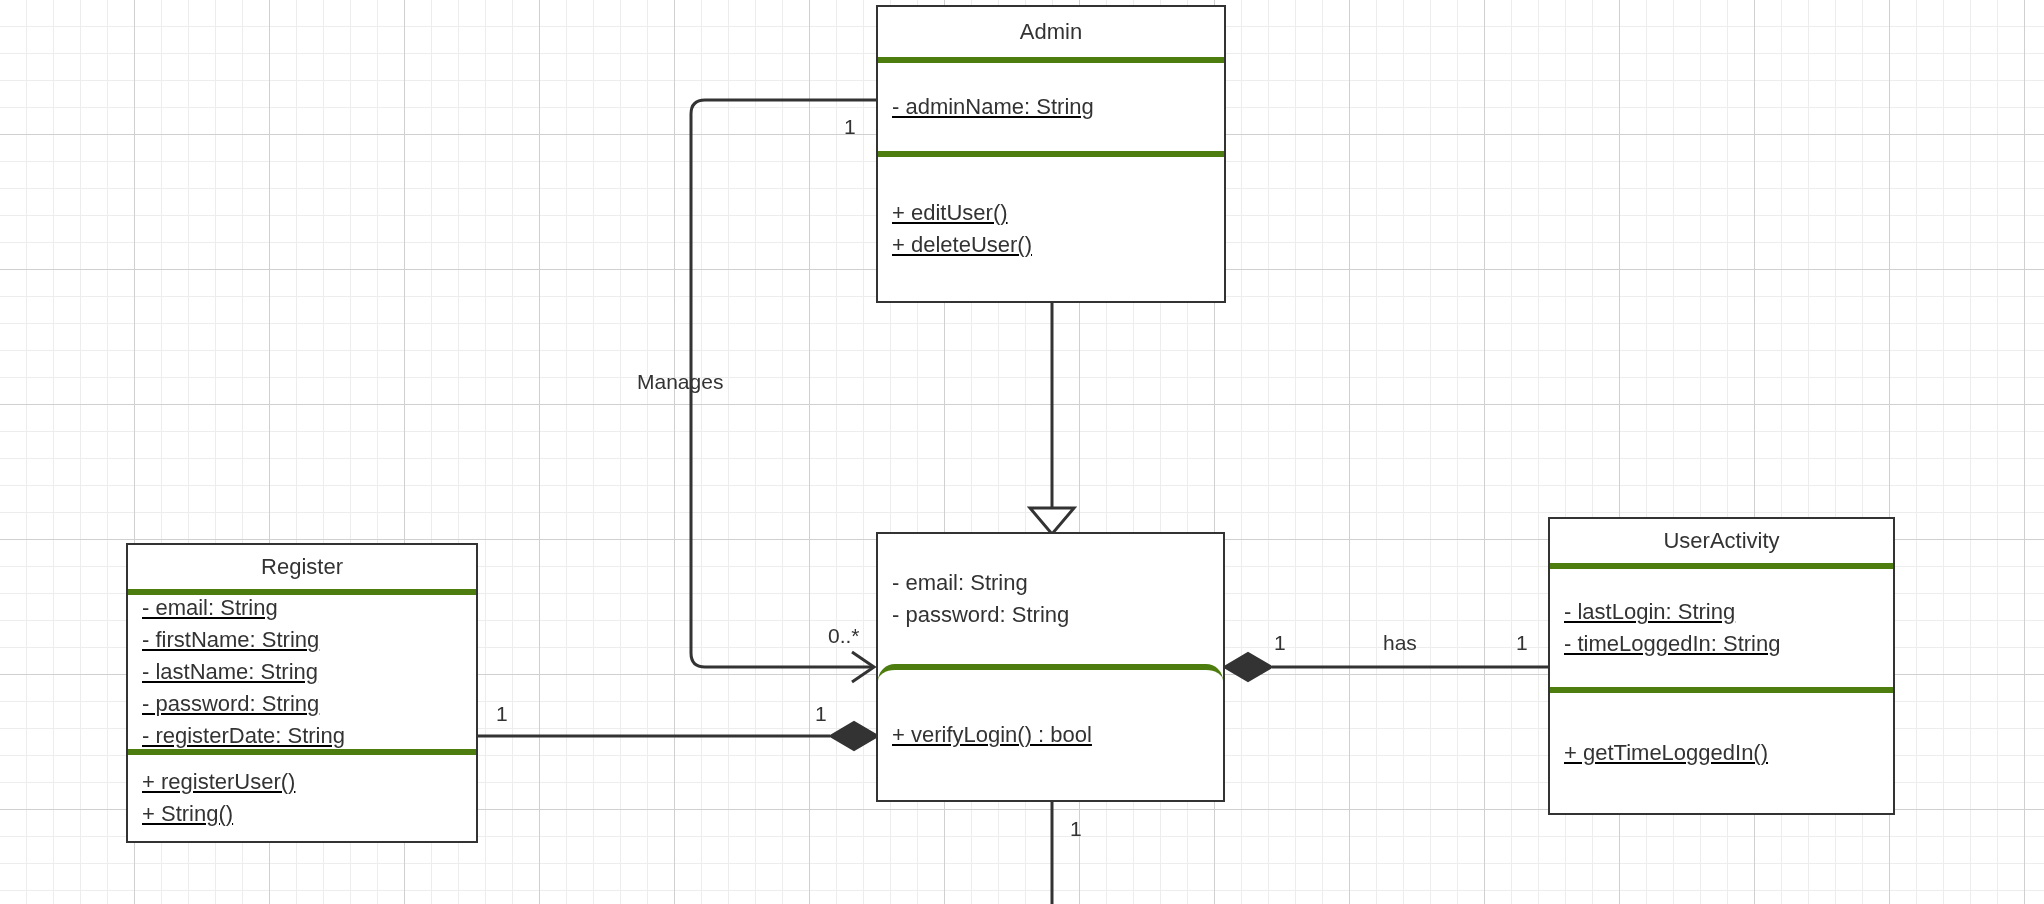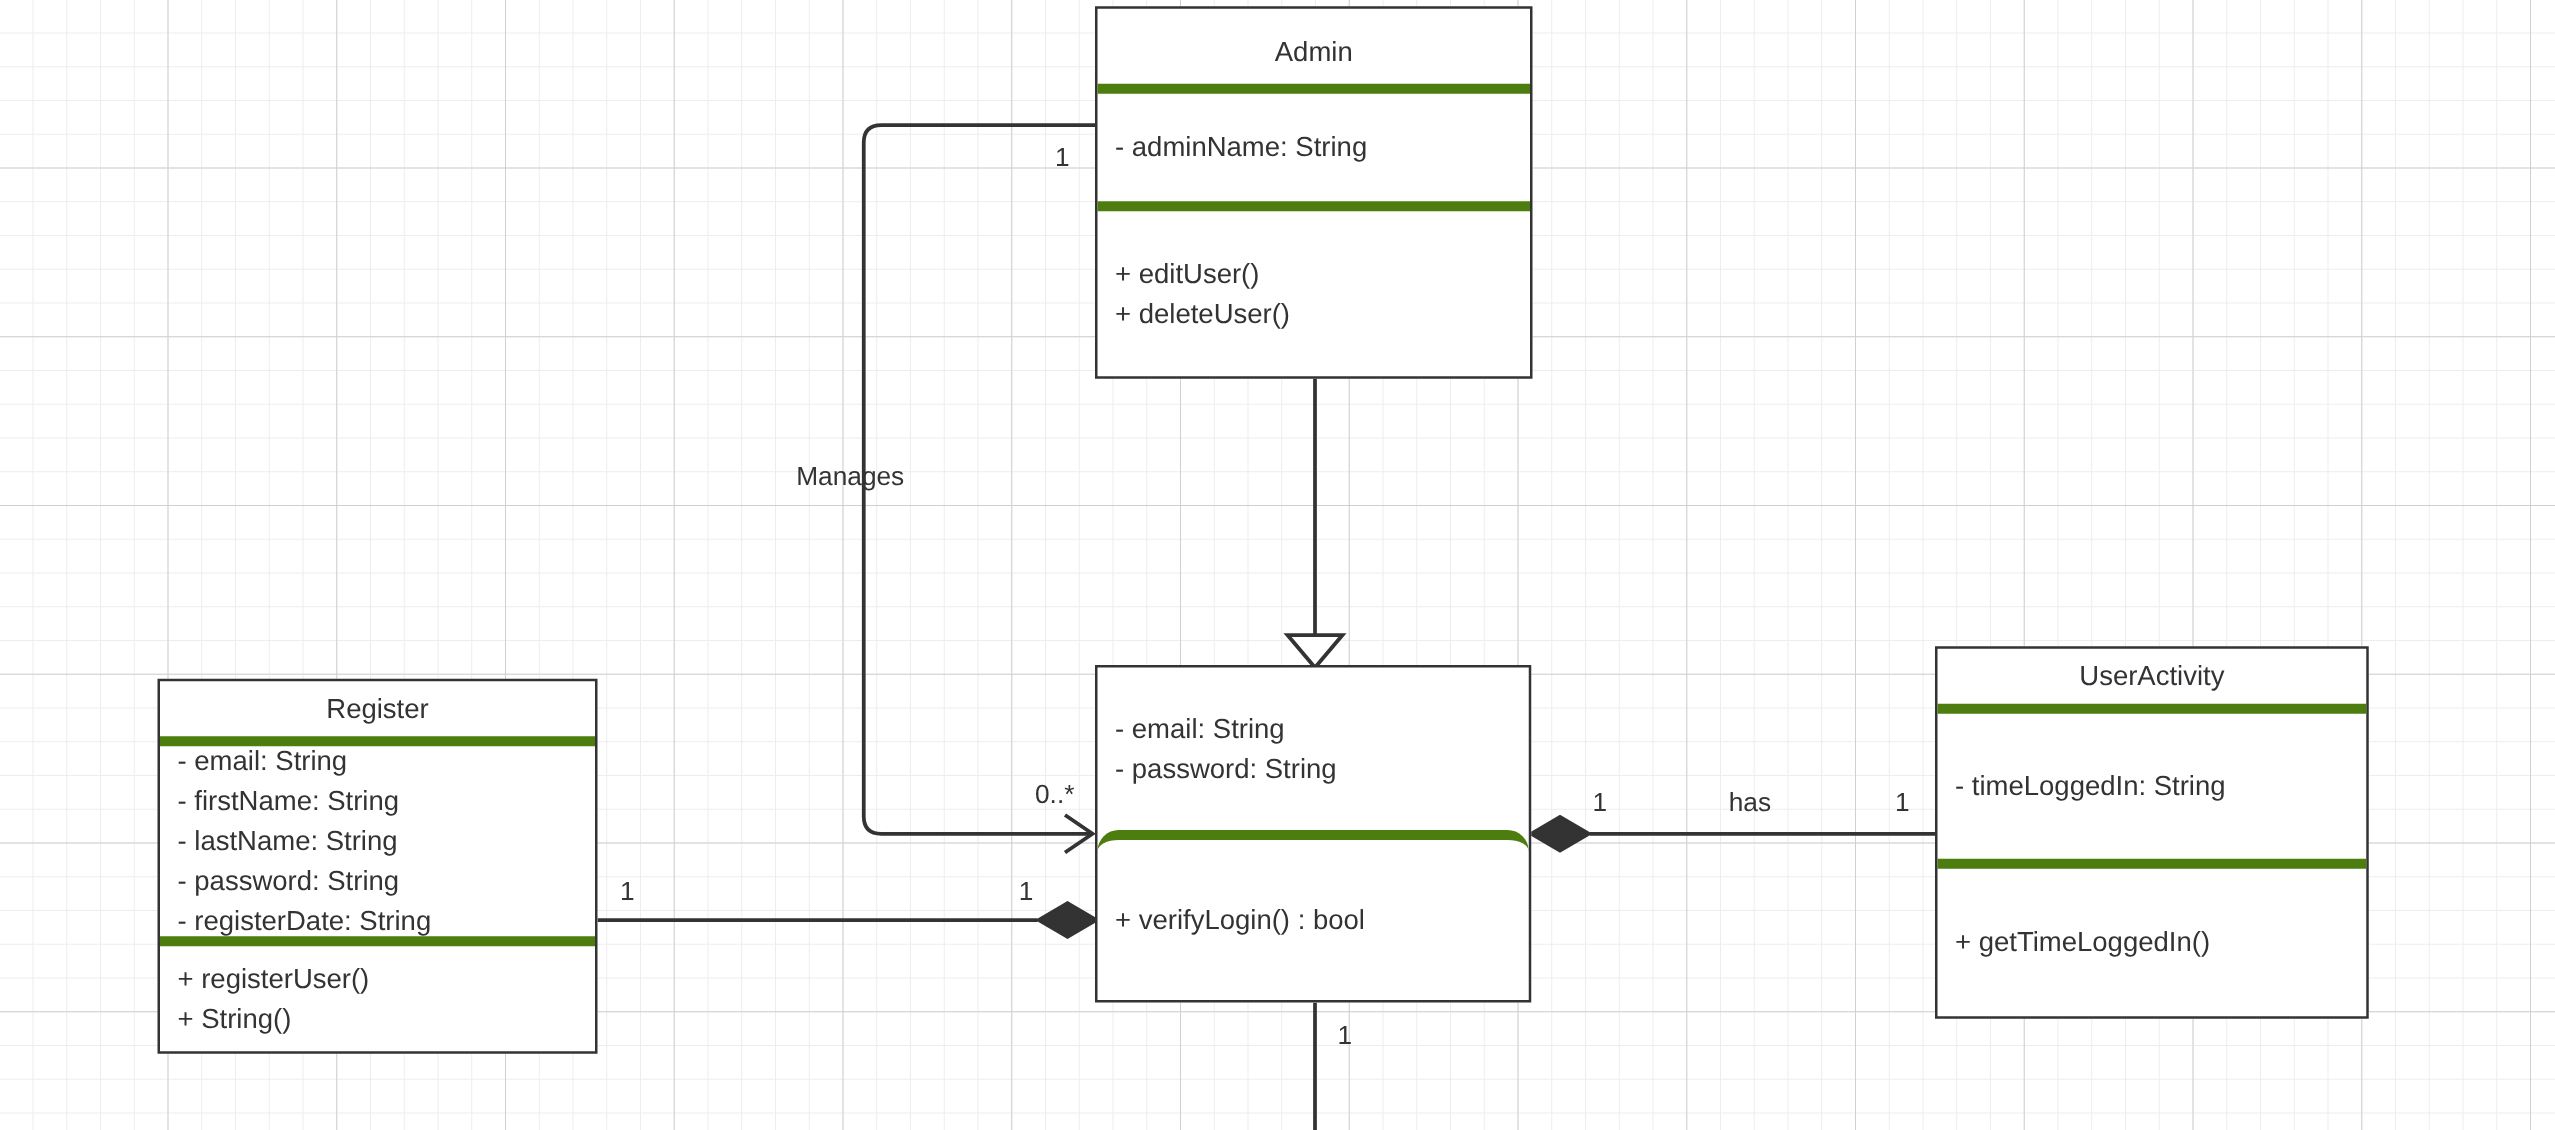--- a/index.html
+++ b/index.html
@@ -38,21 +38,22 @@
     flex-direction: column;
   }
   .uml-compartment {
     box-sizing: border-box;
     position: relative;
     display: flex;
     flex-direction: column;
     justify-content: center;
   }
   .uml-compartment + .uml-compartment {
-    border-top: 8px solid #4d7c0f;
+    border-top: 6px solid #4d7c0f;
+    text-decoration: underline;
   }
   .uml-name {
     text-align: center;
     font-size: 22px;
     color: #333333;
     line-height: 1.25;
   }
   .uml-members {
     padding-left: 14px;
   }
@@ -142,21 +143,21 @@
 
   <span class="edge-label" style="left:1274px; top:632px;">1</span>
 
   <span class="edge-label" style="left:1383px; top:632px;">has</span>
 
   <span class="edge-label" style="left:1516px; top:632px;">1</span>
 
   <span class="edge-label" style="left:1070px; top:818px;">1</span>
 
   <div class="uml-class" style="left:876px; top:5px; width:350px; height:298px;">
-    <div class="uml-compartment" style="height:50px;margin-top:10px;">
+    <div class="uml-compartment" style="height:50px;">
       <div class="uml-name">Admin</div>
     </div>
     <div class="uml-compartment uml-members" style="height:94px;">
       <div class="uml-member">- adminName: String</div>
     </div>
     <div class="uml-compartment uml-members" style="flex:1 1 auto;">
       <div class="uml-member">+ editUser()</div>
       <div class="uml-member">+ deleteUser()</div>
     </div>
   </div>
@@ -186,20 +187,21 @@
     <div class="uml-compartment uml-members" style="flex:1 1 auto;border-radius:17px;">
       <div class="uml-member">+ verifyLogin() : bool</div>
     </div>
   </div>
 
   <div class="uml-class" style="left:1548px; top:517px; width:347px; height:298px;">
     <div class="uml-compartment" style="height:44px;border-radius:11px;">
       <div class="uml-name">UserActivity</div>
     </div>
     <div class="uml-compartment uml-members" style="height:124px;">
+      <div class="uml-member">- lastLogin: String</div>
       <div class="uml-member">- timeLoggedIn: String</div>
     </div>
     <div class="uml-compartment uml-members" style="flex:1 1 auto;">
       <div class="uml-member">+ getTimeLoggedIn()</div>
     </div>
   </div>
 
 </div>
 
 </body></html>

